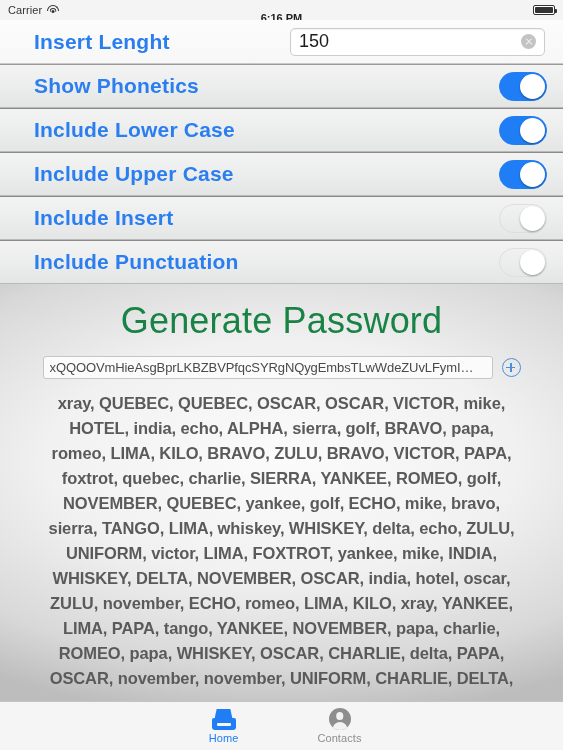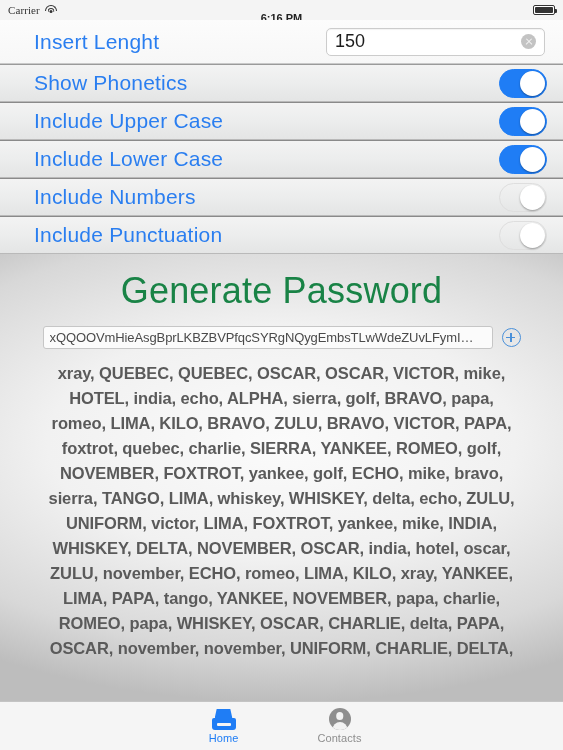--- a/index.html
+++ b/index.html
@@ -18,21 +18,21 @@
 
   
   .statusbar{
     height:20px; flex:0 0 20px;
     background:#f4f4f4;
     display:flex; align-items:center;
     padding:0 8px;
     font-size:11px; color:#333;
     position:relative;
   }
-  .sb-left{ display:flex; align-items:center; gap:5px;font-family:Liberation Serif, serif; }
+  .sb-left{ display:flex; align-items:center; gap:5px; }
   .sb-carrier{ font-size:11px; color:#333; letter-spacing:.1px;}
   .wifi-ico{ display:inline-block; width:12px; height:10px; position:relative; }
   .wifi-ico i{
     position:absolute; left:50%; transform:translateX(-50%);
     border:1.2px solid #333; border-bottom:none; border-radius:50% 50% 0 0 / 100% 100% 0 0;
   }
   .wifi-ico i.a{ width:12px; height:6px; top:0px; }
   .wifi-ico i.b{ width:7px;  height:4px; top:2.5px; }
   .wifi-ico i.c{ width:3px;  height:3px; top:5px; background:#333; border-radius:50%; border:none;}
   .sb-center{
@@ -48,44 +48,44 @@
   }
   .batt::after{
     content:""; position:absolute; right:-3px; top:3px;
     width:2px; height:4px; background:#333; border-radius:0 1px 1px 0;
   }
   .batt span{ display:block; height:100%; background:#333; border-radius:1px; }
 
   
   .rows{ flex:0 0 auto; }
   .row{
-    height:38px;
+    height:44px;
     background:linear-gradient(180deg,#f3f3f3 0%,#eceded 50%,#e4e5e5 100%);
     border-top:1px solid #8a8a8a;
     border-bottom:1px solid #b9b9b9;
     display:flex; align-items:center;
     padding:0 16px 0 34px;
     position:relative;
   }
   .row.first{ border-top:1px solid #9a9a9a; }
   .row-label{
-    font-size:21px; color:#2a7ef0; font-weight:400; letter-spacing:.2px;
+    font-size:21px; color:#2a7ef0; font-weight:700; letter-spacing:.2px;
     white-space:nowrap;
   }
   .row-right{ margin-left:auto; display:flex; align-items:center; }
 
   
   .row-length{
     height:44px;
     background:linear-gradient(180deg,#fcfcfc 0%,#f7f7f7 100%);
     border-top:none; border-bottom:1px solid #c9c9c9;
     padding:0 18px 0 34px;
   }
   .len-field{
-    width:219px; height:28px; background:#fff;
+    width:255px; height:28px; background:#fff;
     border:1px solid #ccc; border-radius:5px;
     display:flex; align-items:center; padding:0 8px;
     box-shadow:inset 0 1px 1px rgba(0,0,0,.05);
   }
   .len-val{ font-size:18px; color:#1c1c1c; flex:1; }
   .clear-ico{
     width:15px; height:15px; border-radius:50%; background:#c3c3c3;
     position:relative; flex:0 0 15px;
   }
   .clear-ico::before,.clear-ico::after{
@@ -231,39 +231,39 @@
     <div class="row first">
       <span class="row-label">Show Phonetics</span>
       <span class="row-right">
         <span class="switch on">
             <span class="knob"></span>
           </span>
       </span>
     </div>
 
     <div class="row">
+      <span class="row-label">Include Lower Case</span>
+      <span class="row-right">
+        <span class="switch on">
+            <span class="knob"></span>
+          </span>
+      </span>
+    </div>
+
+    <div class="row">
       <span class="row-label">Include Upper Case</span>
       <span class="row-right">
         <span class="switch on">
             <span class="knob"></span>
           </span>
       </span>
     </div>
 
     <div class="row">
-      <span class="row-label">Include Lower Case</span>
-      <span class="row-right">
-        <span class="switch on">
-            <span class="knob"></span>
-          </span>
-      </span>
-    </div>
-
-    <div class="row">
-      <span class="row-label">Include Numbers</span>
+      <span class="row-label">Include Insert</span>
       <span class="row-right">
         <span class="switch off">
             <span class="knob"></span>
           </span>
       </span>
     </div>
 
     <div class="row">
       <span class="row-label">Include Punctuation</span>
       <span class="row-right">
@@ -283,21 +283,21 @@
         <span class="pw-text">xQQOOVmHieAsgBprLKBZBVPfqcSYRgNQygEmbsTLwWdeZUvLFymIWDNOihoZ…</span>
       </span>
       <span class="add-ico"></span>
     </div>
 
     <div class="phonetics">
       <span class="ln">xray, QUEBEC, QUEBEC, OSCAR, OSCAR, VICTOR, mike,</span>
       <span class="ln">HOTEL, india, echo, ALPHA, sierra, golf, BRAVO, papa,</span>
       <span class="ln">romeo, LIMA, KILO, BRAVO, ZULU, BRAVO, VICTOR, PAPA,</span>
       <span class="ln">foxtrot, quebec, charlie, SIERRA, YANKEE, ROMEO, golf,</span>
-      <span class="ln">NOVEMBER, FOXTROT, yankee, golf, ECHO, mike, bravo,</span>
+      <span class="ln">NOVEMBER, QUEBEC, yankee, golf, ECHO, mike, bravo,</span>
       <span class="ln">sierra, TANGO, LIMA, whiskey, WHISKEY, delta, echo, ZULU,</span>
       <span class="ln">UNIFORM, victor, LIMA, FOXTROT, yankee, mike, INDIA,</span>
       <span class="ln">WHISKEY, DELTA, NOVEMBER, OSCAR, india, hotel, oscar,</span>
       <span class="ln">ZULU, november, ECHO, romeo, LIMA, KILO, xray, YANKEE,</span>
       <span class="ln">LIMA, PAPA, tango, YANKEE, NOVEMBER, papa, charlie,</span>
       <span class="ln">ROMEO, papa, WHISKEY, OSCAR, CHARLIE, delta, PAPA,</span>
       <span class="ln">OSCAR, november, november, UNIFORM, CHARLIE, DELTA,</span>
 
     </div>
   </div>

